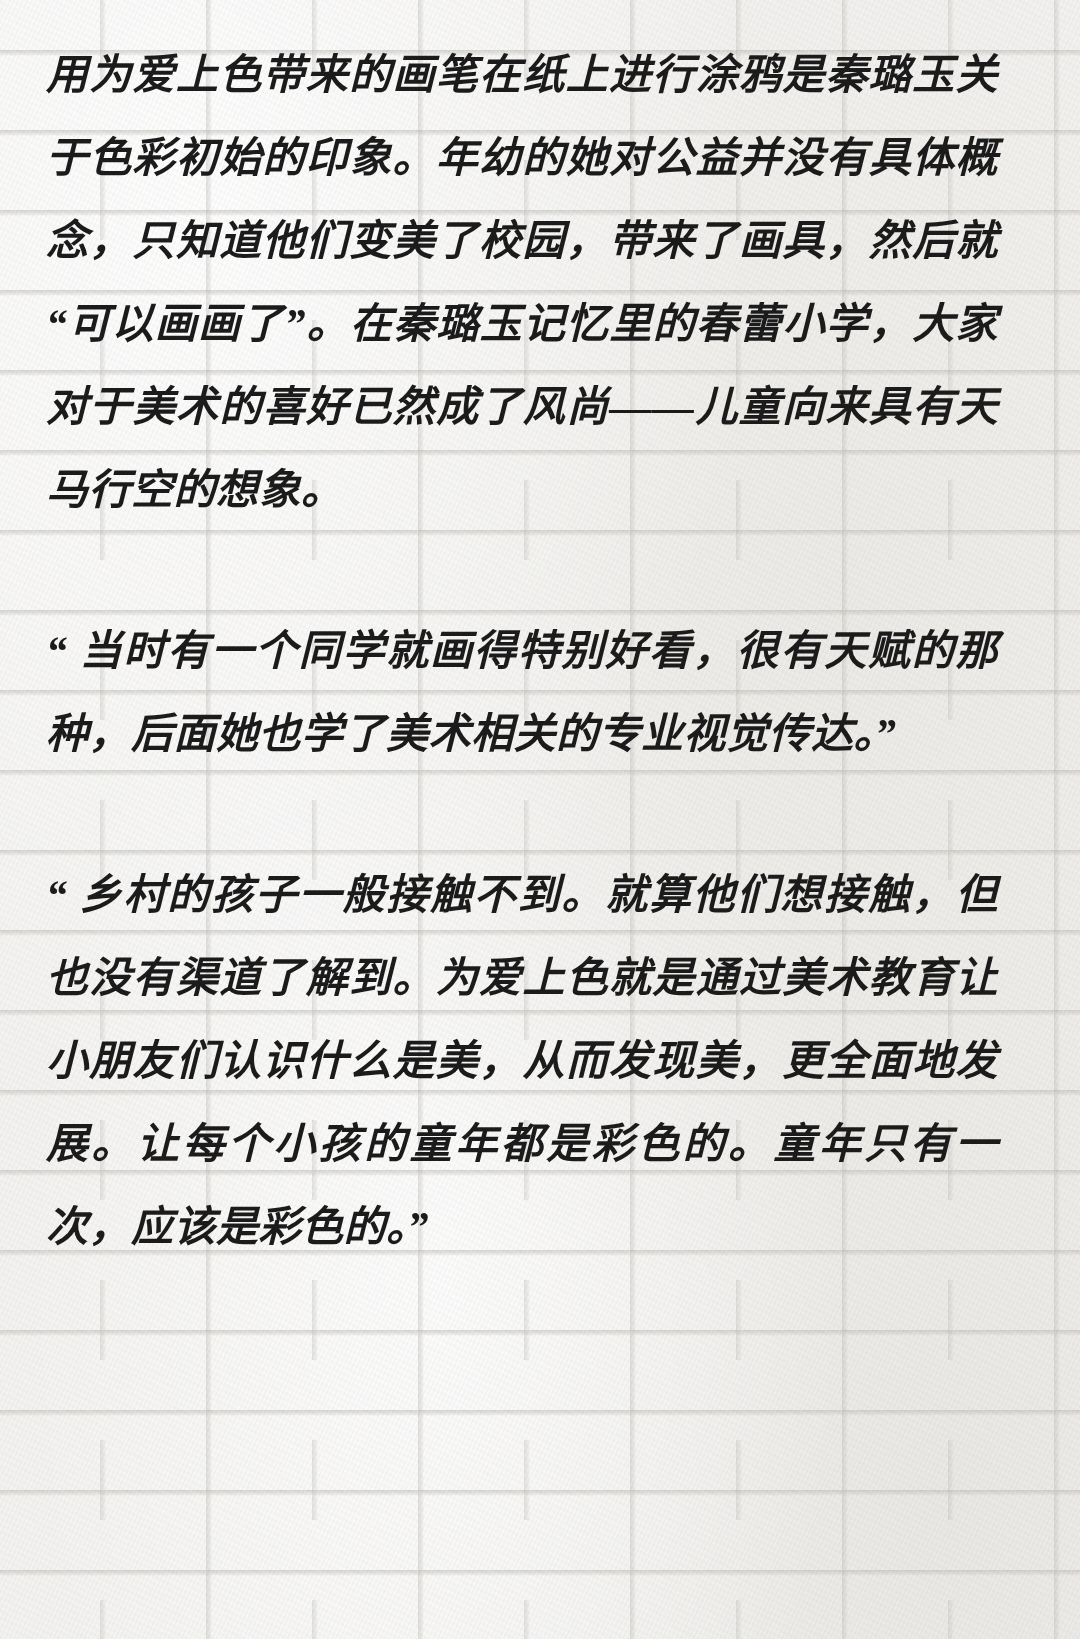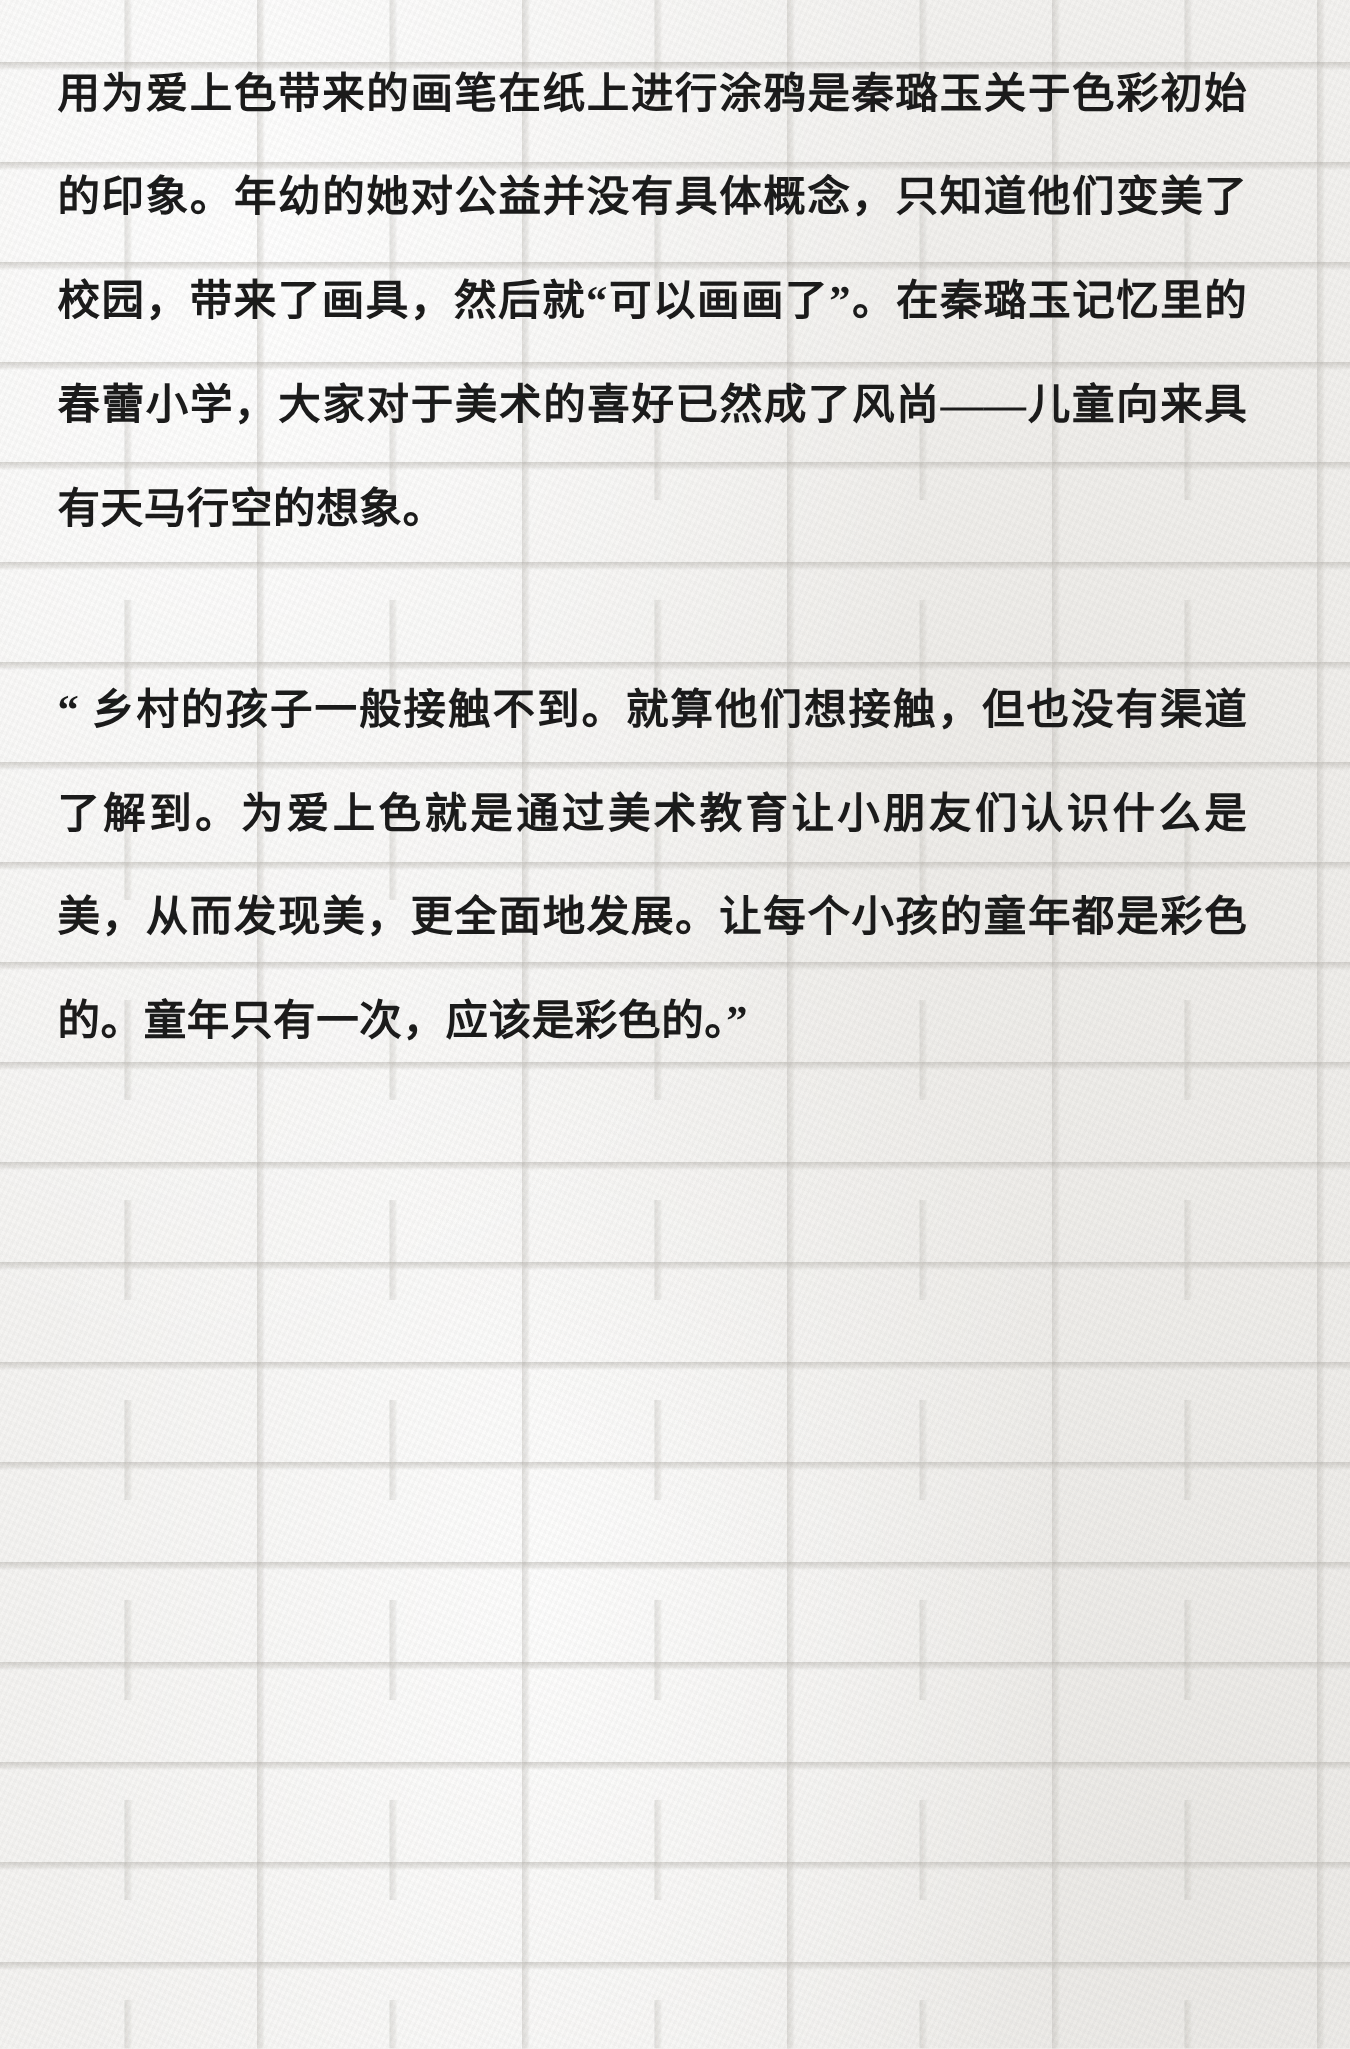--- a/index.html
+++ b/index.html
@@ -92,34 +92,36 @@
 
   
   #article {
     position: absolute;
     left: 46px;
     top: 34px;
     width: 952px;
   }
   .para {
     color: #1b1b1b;
-    font-size: 34px;
+    font-size: 42px;
     line-height: 83px;
     letter-spacing: 0.5px;
     text-align: justify;
     text-justify: inter-ideograph;
     margin: 0 0 78px 0;
     font-weight: 600;
+    font-style: italic;
   }
   .para:last-child { margin-bottom: 0; }
   .quote { }
 </style>
 </head>
 <body>
 
 <div id="wall"></div>
 <div id="wall-offset"></div>
 <div id="wall-grain"></div>
 
 <article id="article">
   <p class="para">用为爱上色带来的画笔在纸上进行涂鸦是秦璐玉关于色彩初始的印象。年幼的她对公益并没有具体概念，只知道他们变美了校园，带来了画具，然后就“可以画画了”。在秦璐玉记忆里的春蕾小学，大家对于美术的喜好已然成了风尚——儿童向来具有天马行空的想象。</p>
+  <p class="para quote">“ 当时有一个同学就画得特别好看，很有天赋的那种，后面她也学了美术相关的专业视觉传达。”</p>
   <p class="para quote">“ 乡村的孩子一般接触不到。就算他们想接触，但也没有渠道了解到。为爱上色就是通过美术教育让小朋友们认识什么是美，从而发现美，更全面地发展。让每个小孩的童年都是彩色的。童年只有一次，应该是彩色的。”</p>
 </article>
 
 </body></html>

